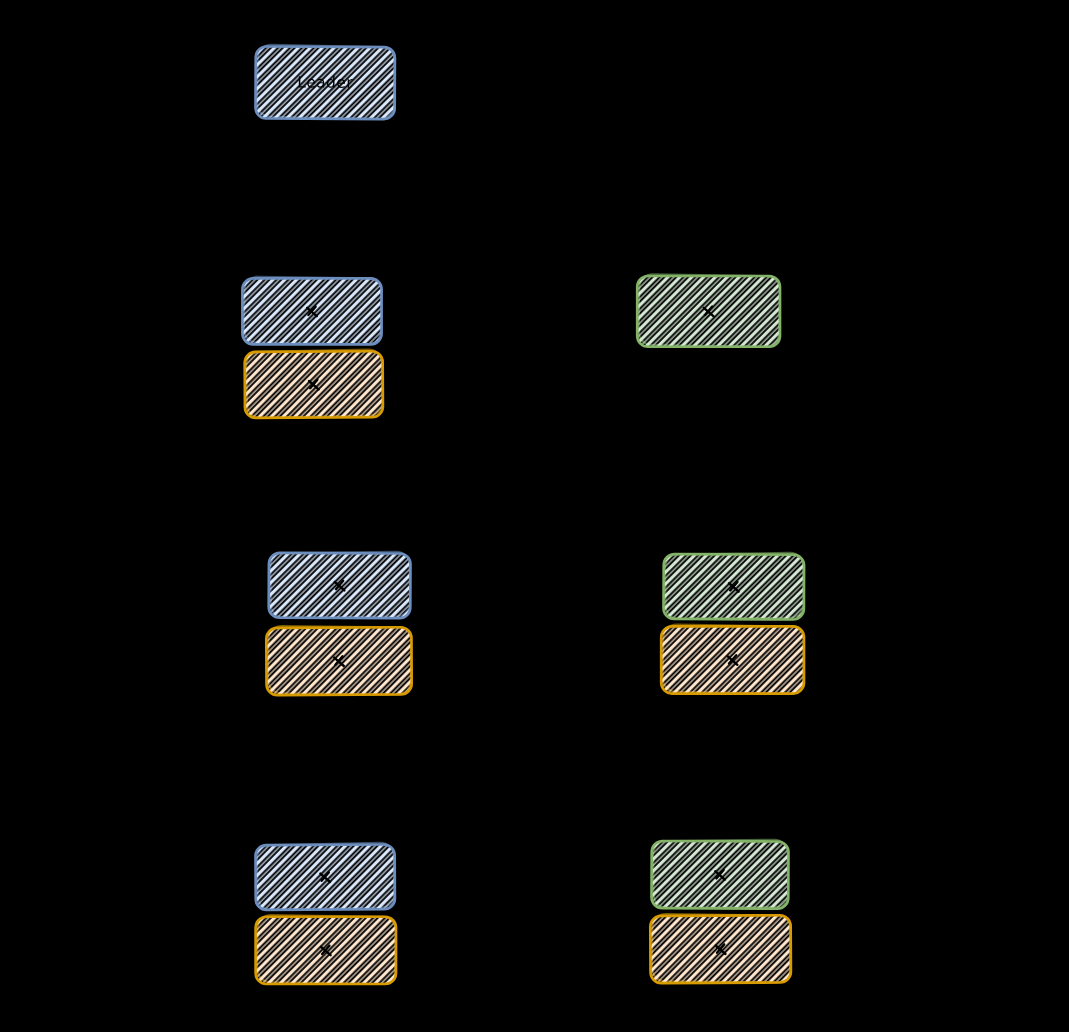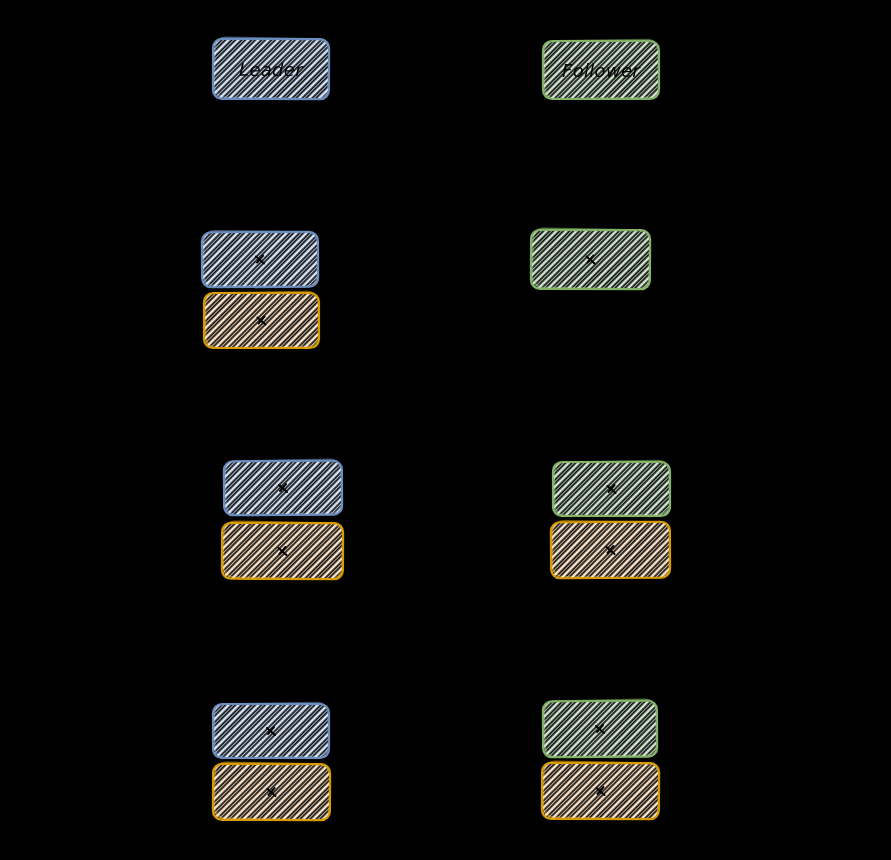--- a/index.html
+++ b/index.html
@@ -9,44 +9,36 @@
     font-family:"DejaVu Sans", sans-serif;
   }
   .canvas{position:relative;width:891px;height:860px;background:var(--bg,#000);}
   .node{position:absolute;}
   .node svg{position:absolute;left:0;top:0;overflow:visible;}
   .node:nth-child(odd){transform:rotate(.25deg);}
   .node:nth-child(3n){transform:rotate(-.3deg);}
   .lbl{
     position:absolute;inset:0;
     display:flex;align-items:center;justify-content:center;
-    font-size:18px;letter-spacing:.3px;
+    font-size:13px;letter-spacing:.3px;
     color:var(--ink,#000);
     pointer-events:none;
-    font-style:italic;
   }
 </style>
 </head>
 <body style="--bg: #000000; --ink: #000000;">
 
 <div class="canvas">
 
   <div class="node" style="left:210px;top:36px;width:122px;height:66px">
       <svg viewBox="0 0 122 66" width="122" height="66">
         <rect x="4.5" y="2.2" width="114" height="60" rx="11" fill="none" stroke="#6c8ebf" stroke-width="1.6" opacity="0.55" transform="rotate(0.9 61 33)"></rect>
         <rect x="3" y="3" width="116" height="60" rx="9" fill="url(#h-blue)" stroke="#6c8ebf" stroke-width="2.2" stroke-linejoin="round"></rect>
       </svg>
     <span class="lbl">Leader</span>
-  </div>
-  <div class="node" style="left:540px;top:38px;width:122px;height:64px">
-      <svg viewBox="0 0 122 64" width="122" height="64">
-        <rect x="4.5" y="2.2" width="114" height="58" rx="11" fill="none" stroke="#82b366" stroke-width="1.6" opacity="0.55" transform="rotate(-0.9 61 32)"></rect>
-        <rect x="3" y="3" width="116" height="58" rx="9" fill="url(#h-green)" stroke="#82b366" stroke-width="2.2" stroke-linejoin="round"></rect>
-      </svg>
-    <span class="lbl">Follower</span>
   </div>
 
   <div class="node" style="left:199px;top:229px;width:122px;height:61px">
       <svg viewBox="0 0 122 61" width="122" height="61">
         <rect x="4.5" y="2.2" width="114" height="55" rx="11" fill="none" stroke="#6c8ebf" stroke-width="1.6" opacity="0.55" transform="rotate(0.9 61 30.5)"></rect>
         <rect x="3" y="3" width="116" height="55" rx="9" fill="url(#h-blue)" stroke="#6c8ebf" stroke-width="2.2" stroke-linejoin="round"></rect>
         <g transform="translate(61 30.5)" stroke="#000000" stroke-width="2" stroke-linecap="round" fill="none">
           <path d="M-4 -3 L4 4"></path>
           <path d="M3 -4 L-3 3"></path>
         </g>

